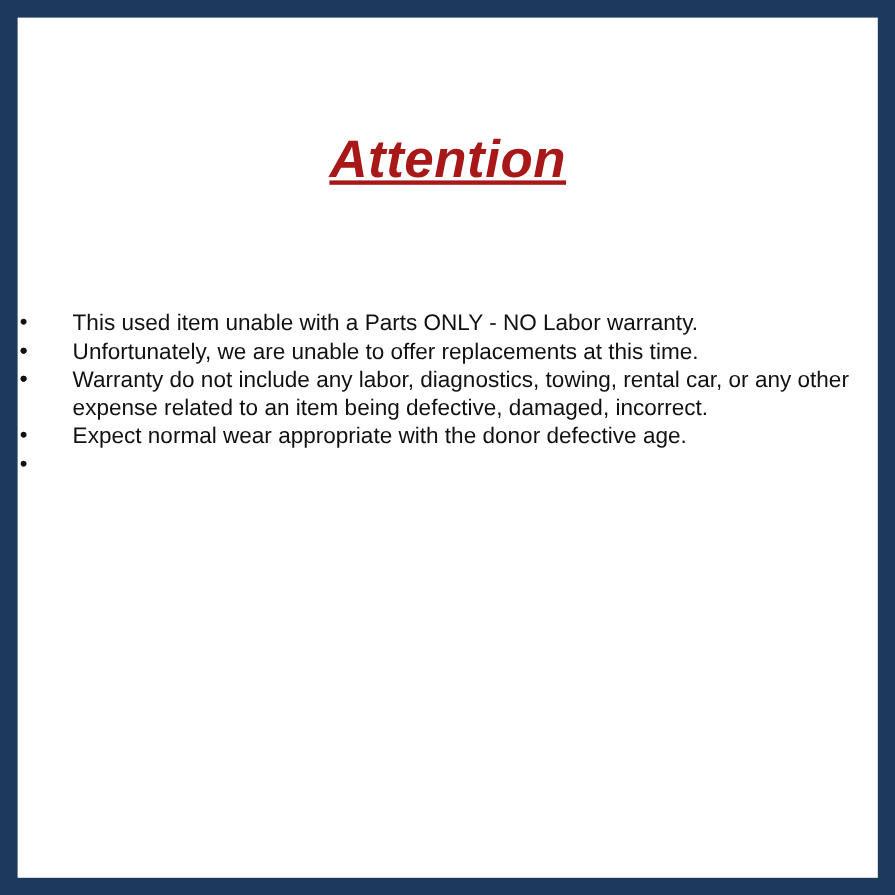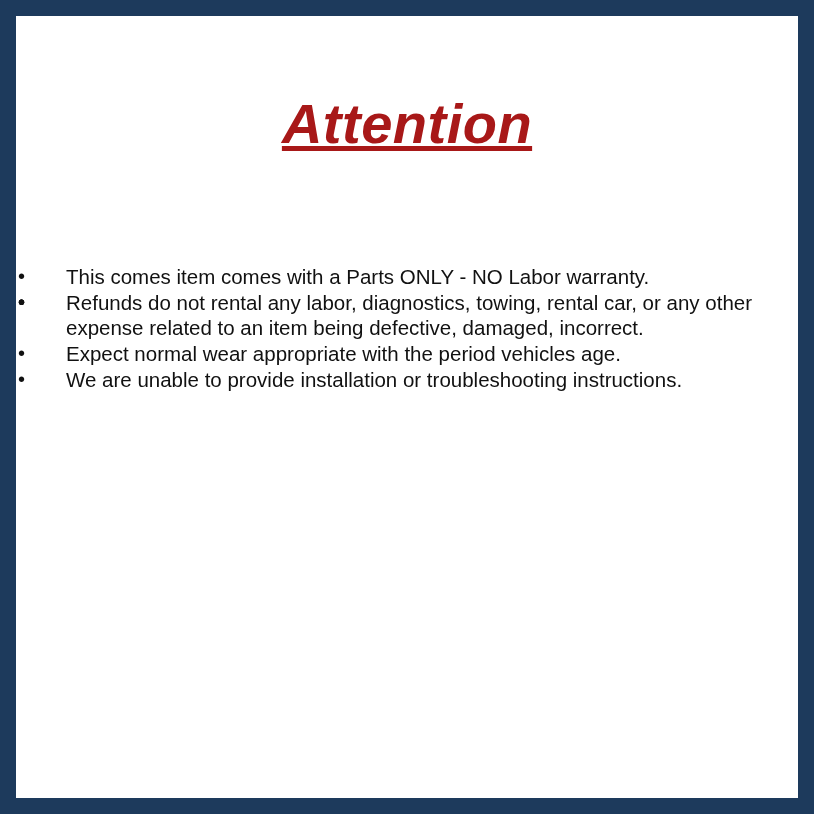--- a/index.html
+++ b/index.html
@@ -18,27 +18,27 @@
     left: 16px;
     top: 16px;
     width: 782px;
     height: 782px;
     background: #ffffff;
     box-sizing: border-box;
   }
   .title {
     text-align: center;
     color: #a81818;
-    font-size: 56px;
+    font-size: 48px;
     font-weight: bold;
     font-style: italic;
     text-decoration: underline;
     letter-spacing: 0.5px;
     margin: 0;
-    padding-top: 75px;
+    padding-top: 102px;
     font-family: "Liberation Sans", sans-serif;
   }
   .list {
     margin: 0;
     padding: 0;
     list-style: none;
     margin-top: 108px;
   }
   .list li {
     position: relative;
@@ -61,37 +61,37 @@
 </style>
 </head>
 <body>
 
 <div class="page">
   <h1 class="title">Attention</h1>
 
   <ul class="list">
     <li>
       <span class="bullet">•</span>
-      <span>This comes item comes with a Parts ONLY - NO Labor warranty.</span>
+      <span>This used item unable with a Parts ONLY - NO Labor warranty.</span>
     </li>
     <li>
       <span class="bullet">•</span>
     </li>
     <li>
       <span class="bullet">•</span>
+      <span>Unfortunately, we are unable to offer replacements at this time.</span>
     </li>
     <li>
       <span class="bullet">•</span>
     </li>
     <li>
       <span class="bullet">•</span>
-      <span>Refunds do not rental any labor, diagnostics, towing, rental car, or any other expense related to an item being defective, damaged, incorrect.</span>
+      <span>Warranty do not include any labor, diagnostics, towing, rental car, or any other expense related to an item being defective, damaged, incorrect.</span>
     </li>
     <li>
       <span class="bullet">•</span>
-      <span>Expect normal wear appropriate with the period vehicles age.</span>
+      <span>Expect normal wear appropriate with the donor defective age.</span>
     </li>
     <li>
       <span class="bullet">•</span>
-      <span>We are unable to provide installation or troubleshooting instructions.</span>
     </li>
   </ul>
 </div>
 
 </body></html>

